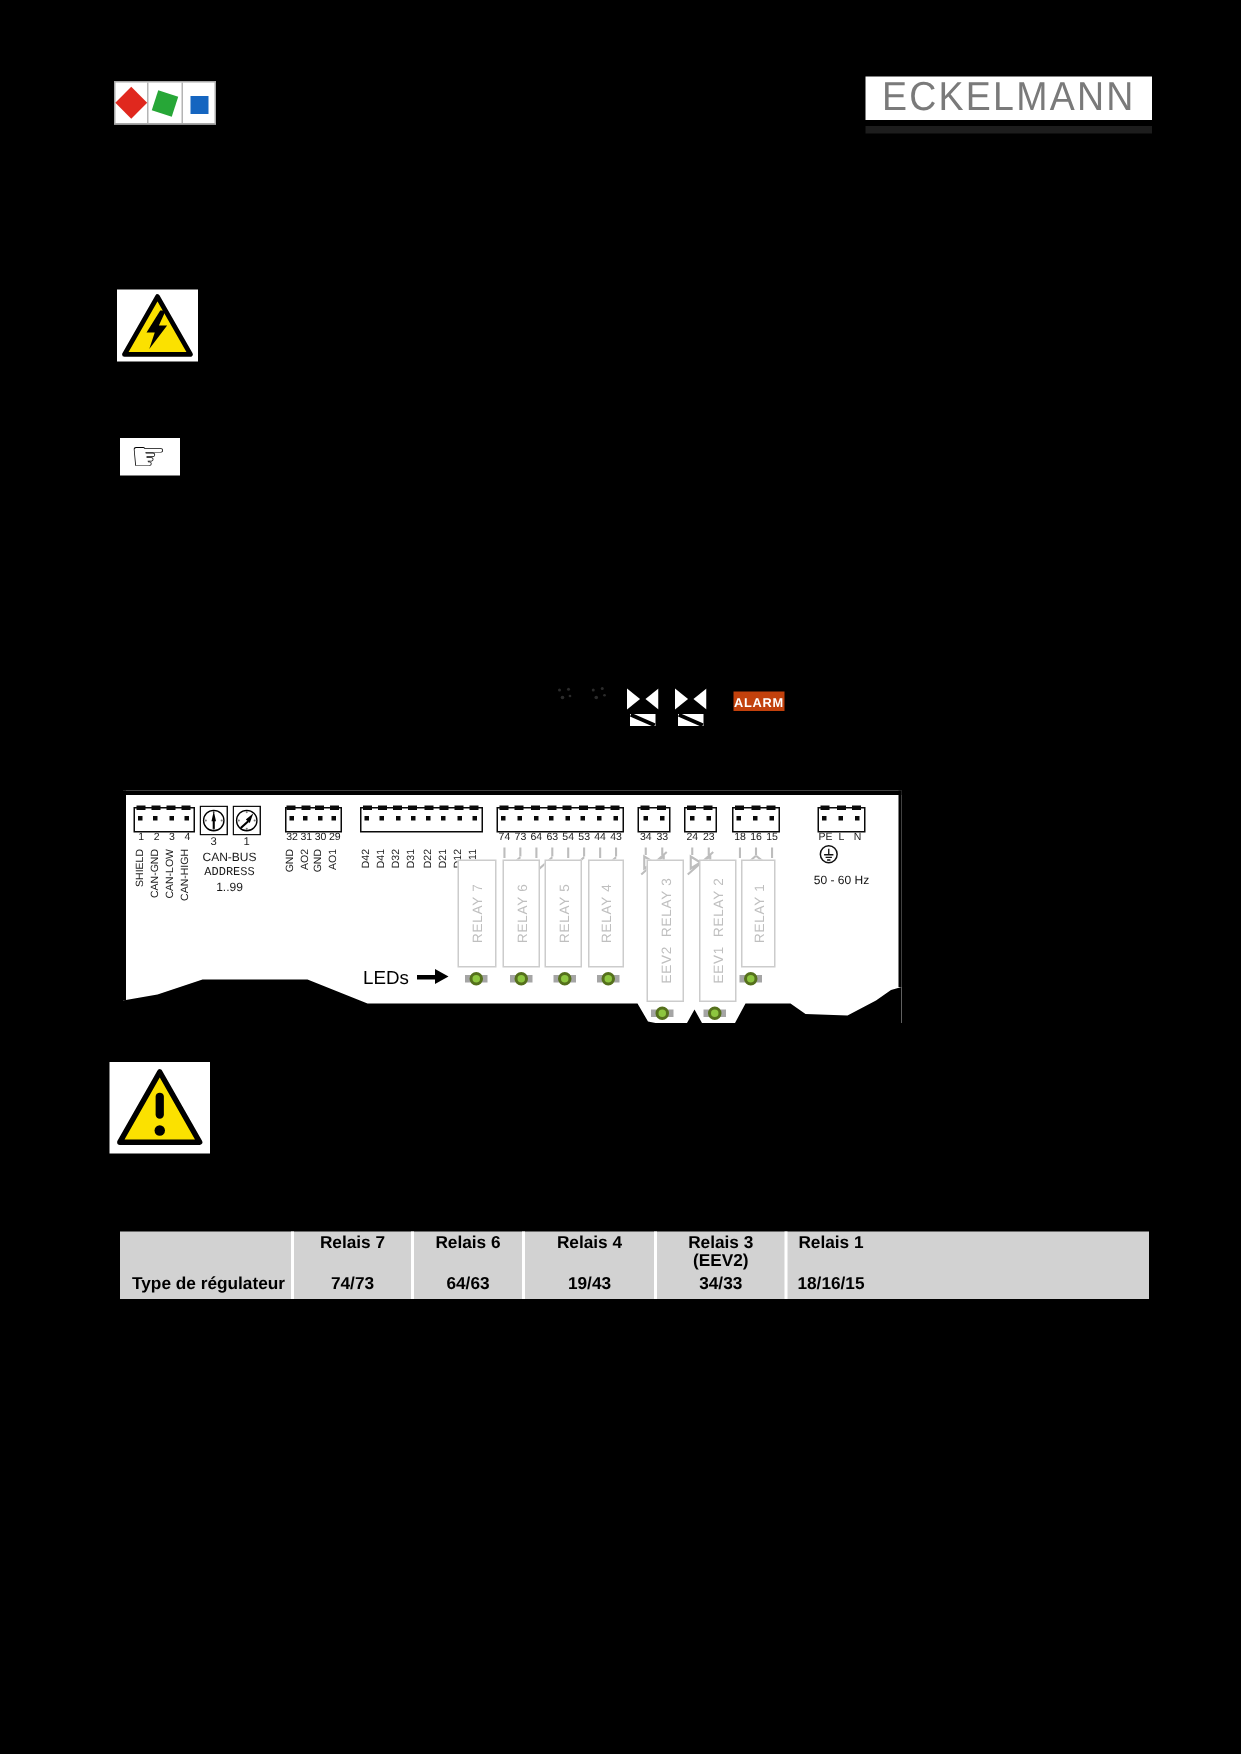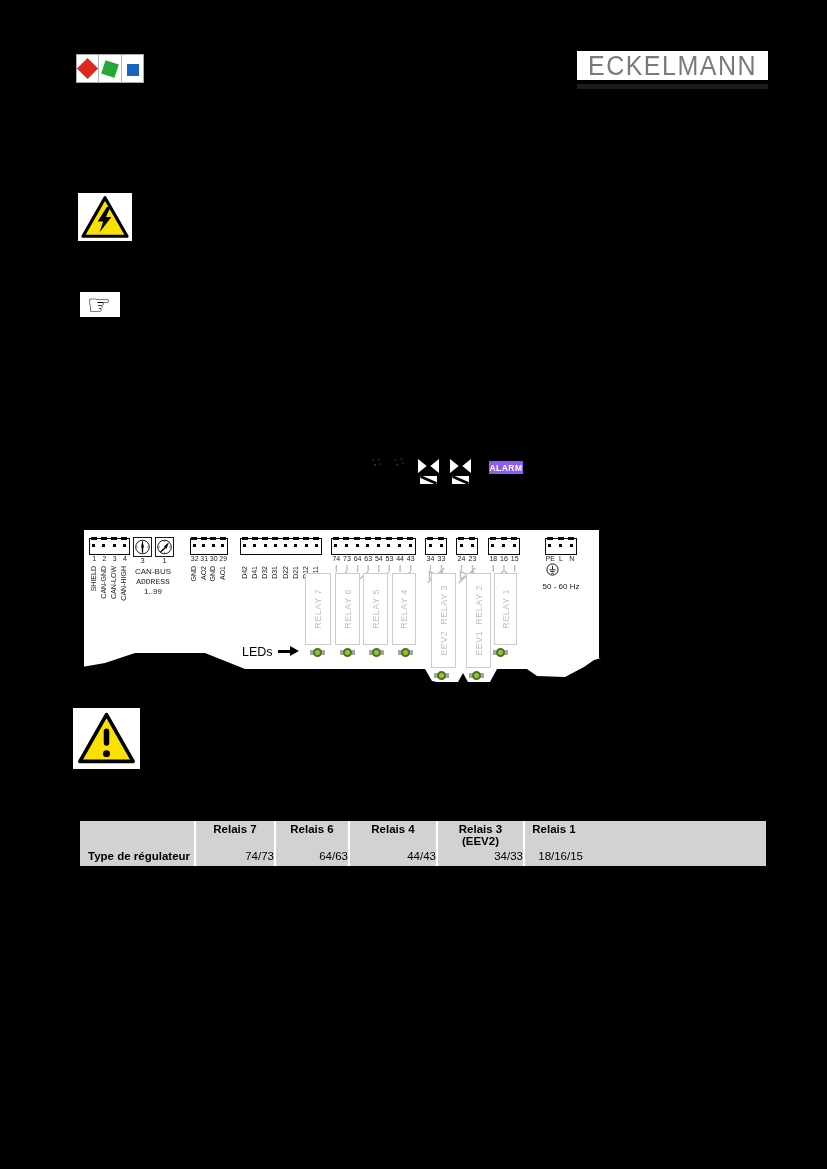--- a/index.html
+++ b/index.html
@@ -66,21 +66,21 @@
   .earth{position:absolute;left:464px;top:36px;}
   .torn{position:absolute;left:0;top:0;width:519px;height:155px;pointer-events:none;}
 
   
   .reg-table{left:78px;top:818px;width:690px;height:52px;background:#d2d2d2;display:flex;
              border:2px solid #000;border-top-width:3px;border-bottom-width:4px;box-sizing:border-box;}
   .cell{position:relative;border-right:2px solid #fff;box-sizing:border-box;flex:0 0 auto;}
   .cell:last-child{border-right:none;}
   .cell .hdr{position:absolute;top:3px;left:0;right:0;text-align:center;font-size:11.5px;
              line-height:11.5px;font-weight:bold;color:#000;}
-  .cell .val{position:absolute;bottom:4px;left:0;right:0;text-align:right;font-size:11.5px;font-weight:normal;color:#000;}
+  .cell .val{position:absolute;bottom:4px;left:0;right:0;text-align:center;font-size:11.5px;font-weight:bold;color:#000;}
   .cell .rowlab{position:absolute;bottom:4px;left:8px;font-size:11.5px;font-weight:bold;color:#000;white-space:nowrap;text-align:center;}
 </style>
 </head>
 <body>
 
 <div class="page">
 
   <div class="abs brand-box">
     <div class="brand-cell">
       <span class="shape shape-red" id="shape-red" style="background: rgb(224, 40, 30);"></span>
@@ -132,21 +132,21 @@
     <polygon points="2,18 19,18 19,26 2,26" fill="#fff"></polygon>
     <line x1="2.5" y1="18.5" x2="18.5" y2="25.5" stroke="#000" stroke-width="2.6"></line>
   </svg>
   <svg class="abs valve-icon" style="left:450px;top:458px;" viewBox="0 0 21 27">
     <polygon points="0,1 0,15 8.7,8" fill="#fff"></polygon>
     <polygon points="21,1 21,15 12.3,8" fill="#fff"></polygon>
     <polygon points="2,18 19,18 19,26 2,26" fill="#fff"></polygon>
     <line x1="2.5" y1="18.5" x2="18.5" y2="25.5" stroke="#000" stroke-width="2.6"></line>
   </svg>
 
-  <div class="abs alarm-badge" id="alarm-badge" style="background: #8b5cf6;">
+  <div class="abs alarm-badge" id="alarm-badge" style="background: #c2410c;">
     <span>ALARM</span>
   </div>
 
   <div class="abs panel" id="panel">
     <div class="abs bt"></div>
     <div class="abs bl"></div>
     <div class="abs br"></div>
 
     <svg class="rotary" style="left:51px;" viewBox="0 0 19 20">
       <rect x="0.5" y="0.5" width="18" height="19" fill="#fff" stroke="#000" stroke-width="0.9"></rect>
@@ -396,21 +396,21 @@
       <div class="cell" style="width: 80px;">
         <div class="hdr">Relais 7</div>
         <div class="val">74/73</div>
       </div>
       <div class="cell" style="width: 74px;">
         <div class="hdr">Relais 6</div>
         <div class="val">64/63</div>
       </div>
       <div class="cell" style="width: 88px;">
         <div class="hdr">Relais 4</div>
-        <div class="val">44/43</div>
+        <div class="val">19/43</div>
       </div>
       <div class="cell" style="width: 87px;">
         <div class="hdr">Relais 3<div>(EEV2)</div></div>
         <div class="val">34/33</div>
       </div>
       <div class="cell" style="width: 58px;">
         <div class="hdr">Relais 1</div>
         <div class="val">18/16/15</div>
       </div>
     </div>

